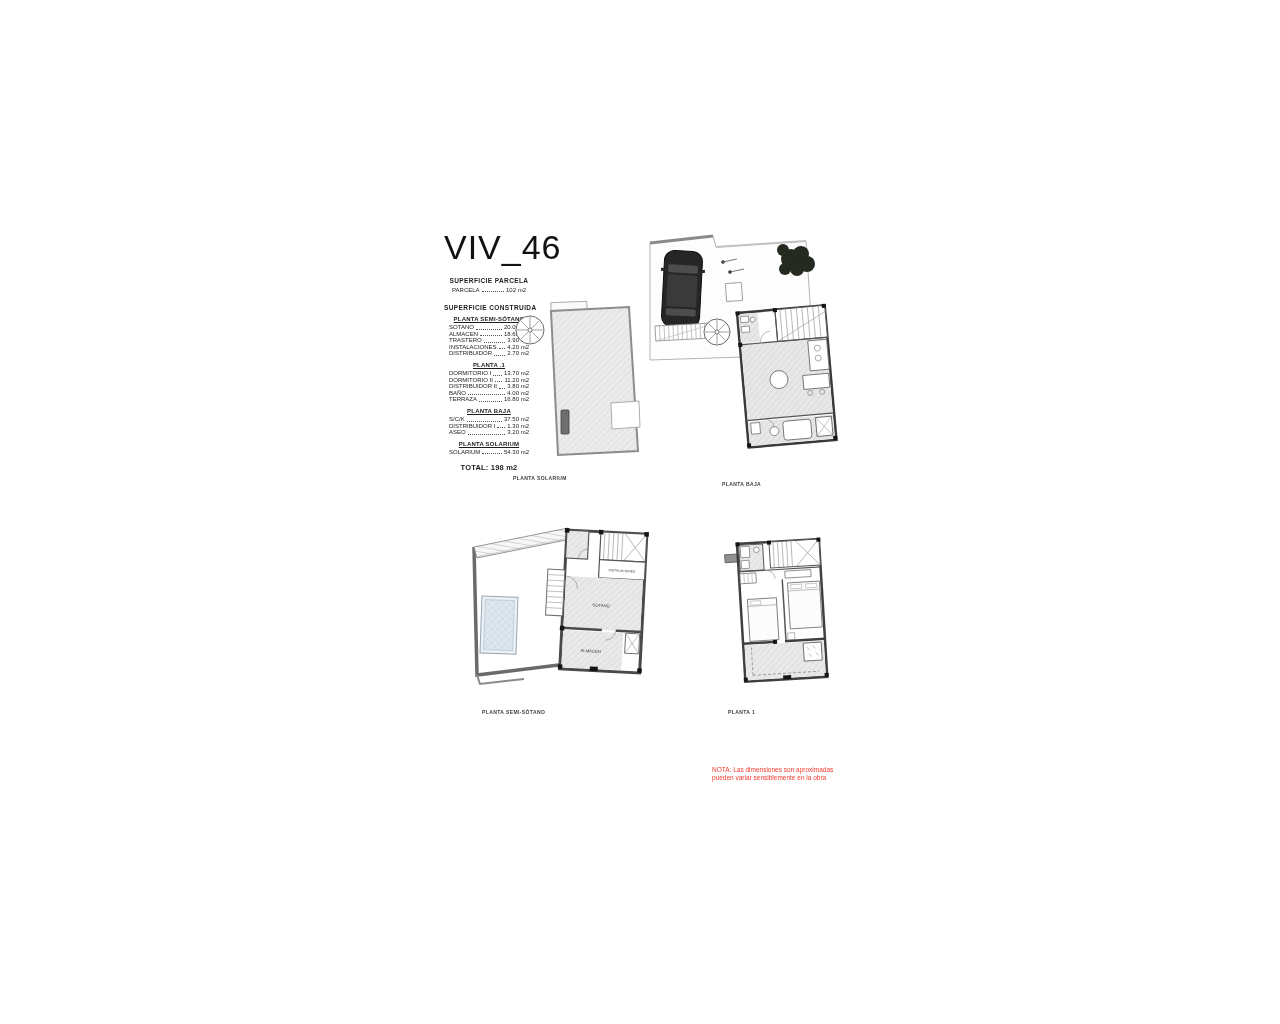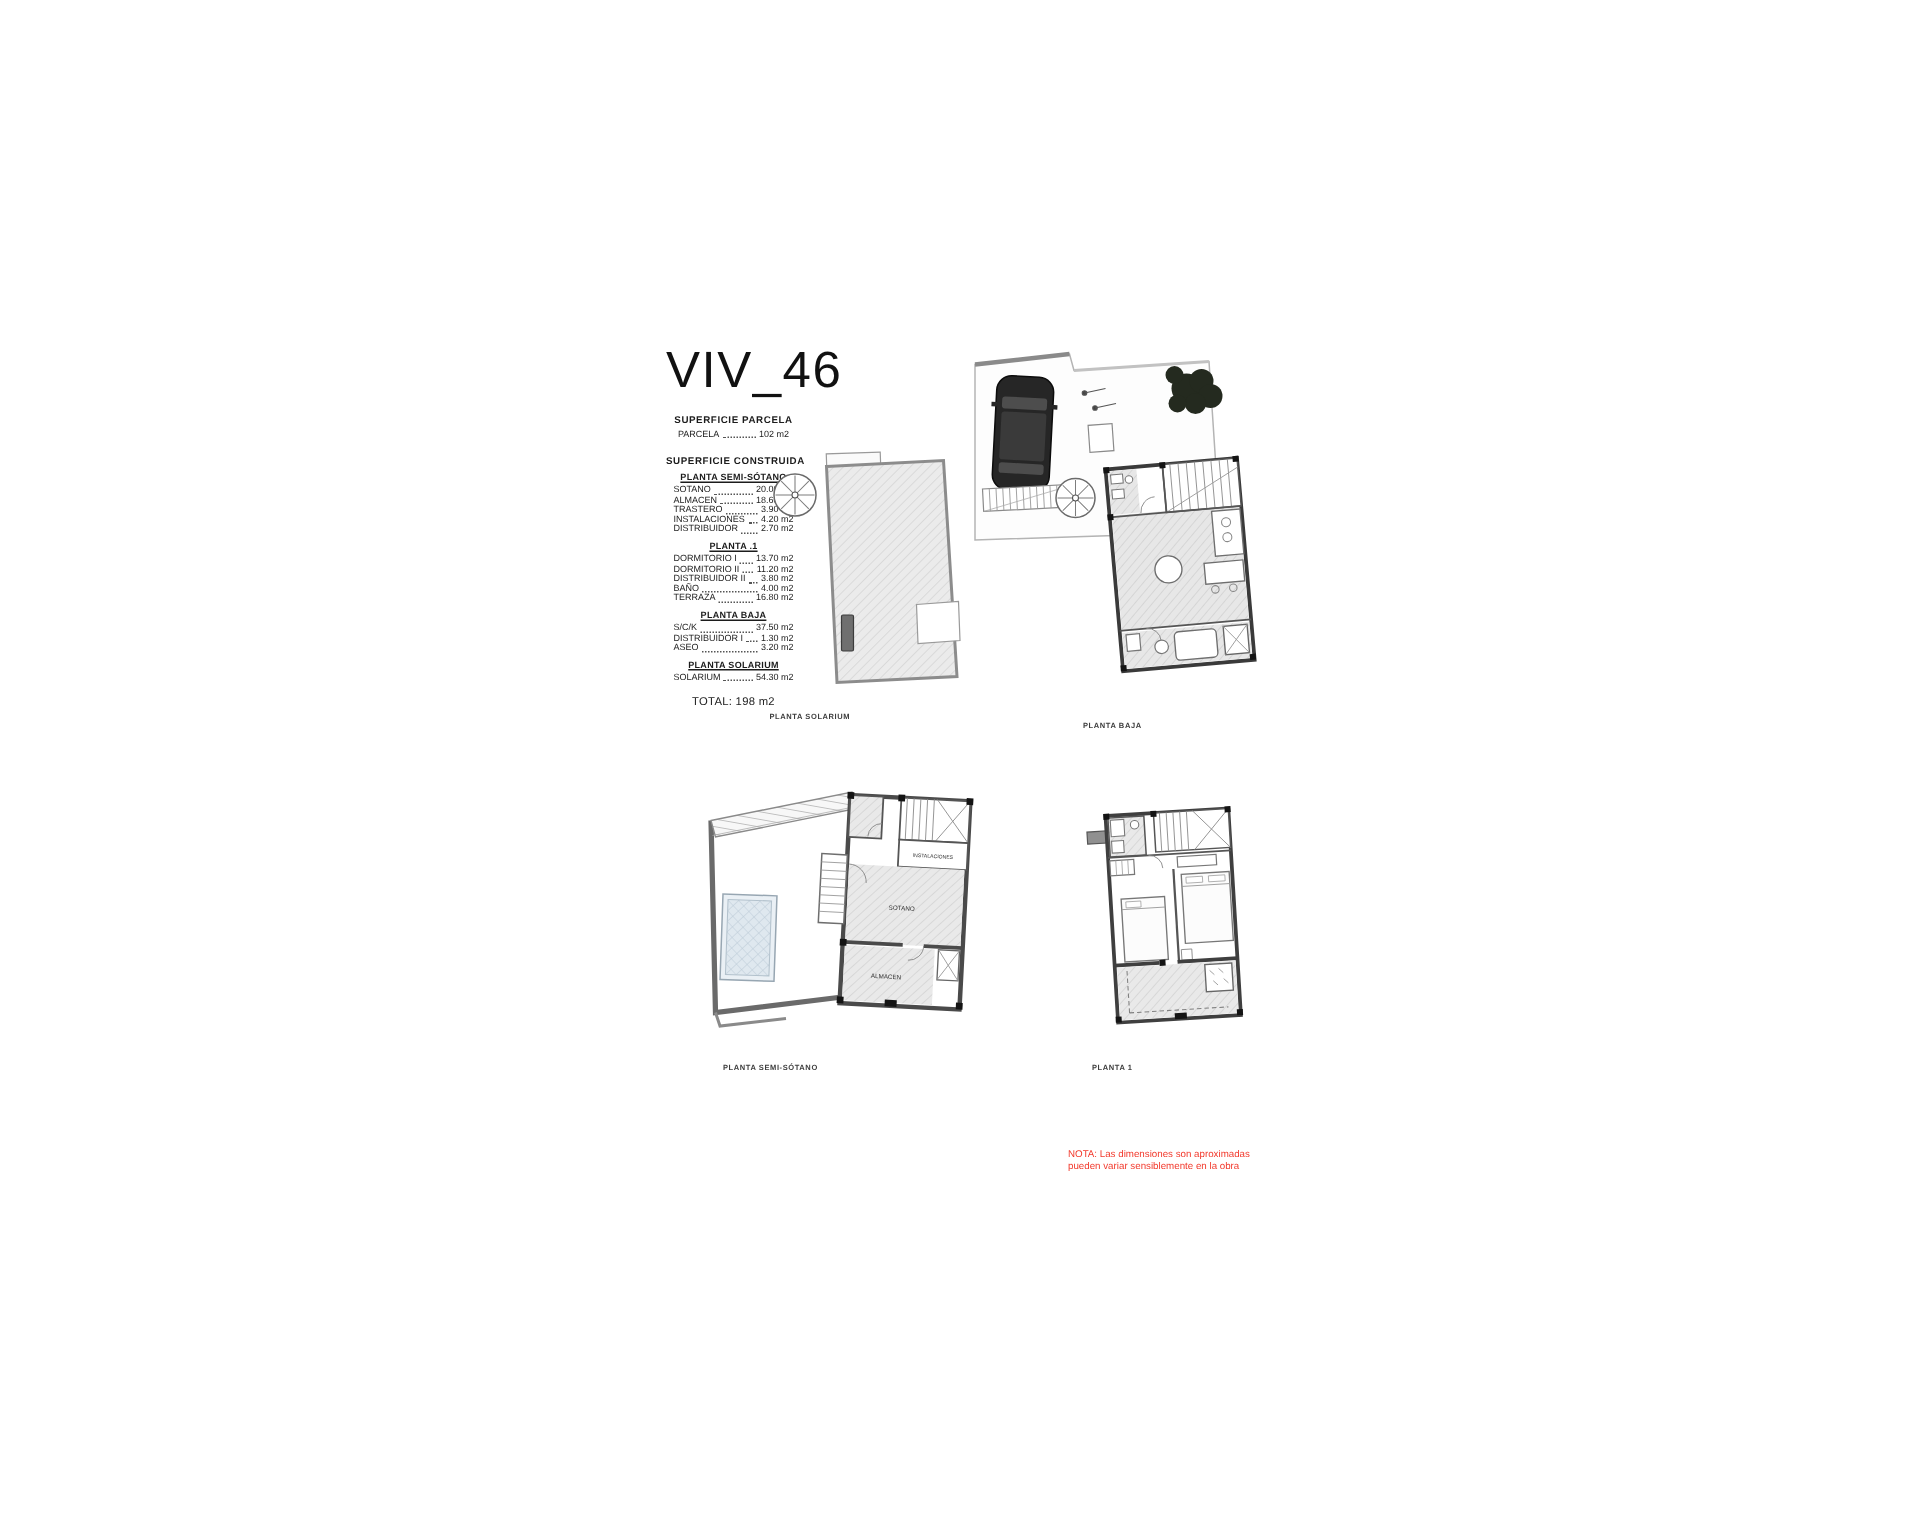--- a/index.html
+++ b/index.html
@@ -15,21 +15,21 @@
 
   .construida-heading{left:444px;top:304px;font-size:6.5px;font-weight:bold;letter-spacing:.4px;}
 
   .areas-table{left:449px;top:316px;width:80px;}
   .sect{margin-bottom:5px;}
   .sect-heading{font-size:6px;font-weight:bold;text-align:center;text-decoration:underline;
                 letter-spacing:.2px;margin-bottom:2px;}
   .row{display:flex;align-items:flex-end;font-size:6px;line-height:6.6px;}
   .lbl,.val{white-space:nowrap;}
   .dots{flex:1;border-bottom:1px dotted #555;margin:0 2px 1px 2px;min-width:4px;}
-  .total{margin-top:8px;font-size:7.5px;font-weight:normal;text-align:center;letter-spacing:.2px;}
+  .total{margin-top:8px;font-size:7.5px;font-weight:bold;text-align:center;letter-spacing:.2px;}
 
   .plan-caption{font-size:5px;color:#3d3d3d;letter-spacing:.4px;font-weight:bold;}
 
   .note{left:712px;top:766px;width:140px;font-size:6.5px;line-height:8px;color:#f2392c;}
 
   svg{display:block;}
 </style>
 </head>
 <body>
 

